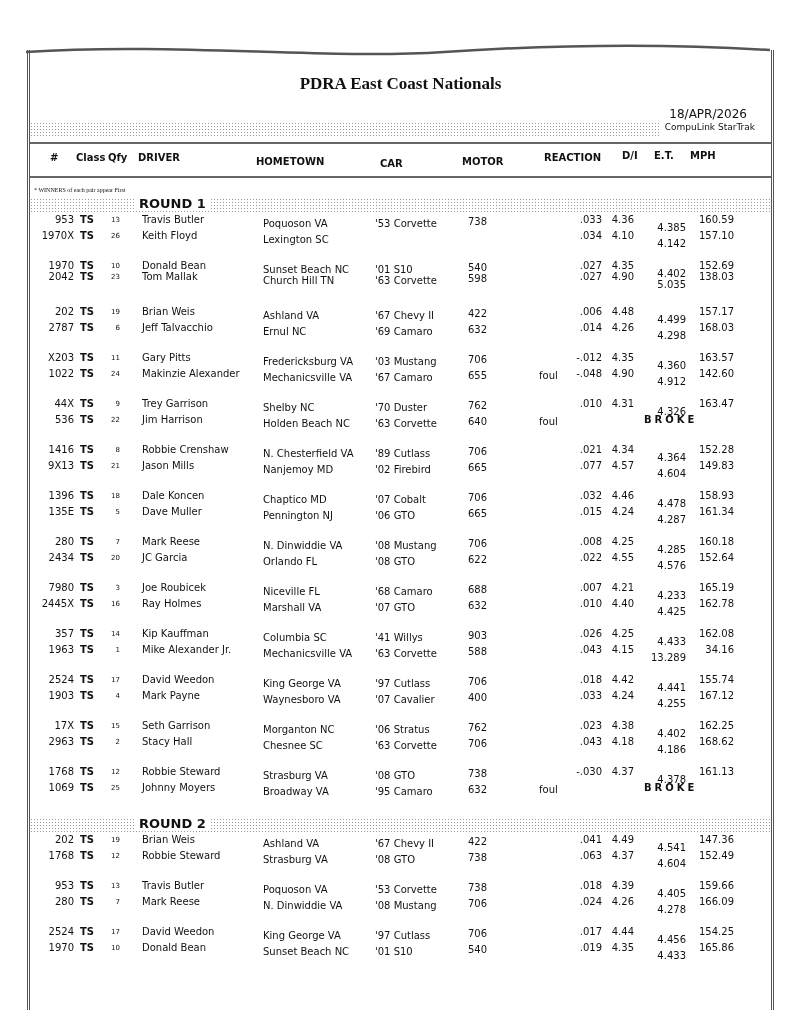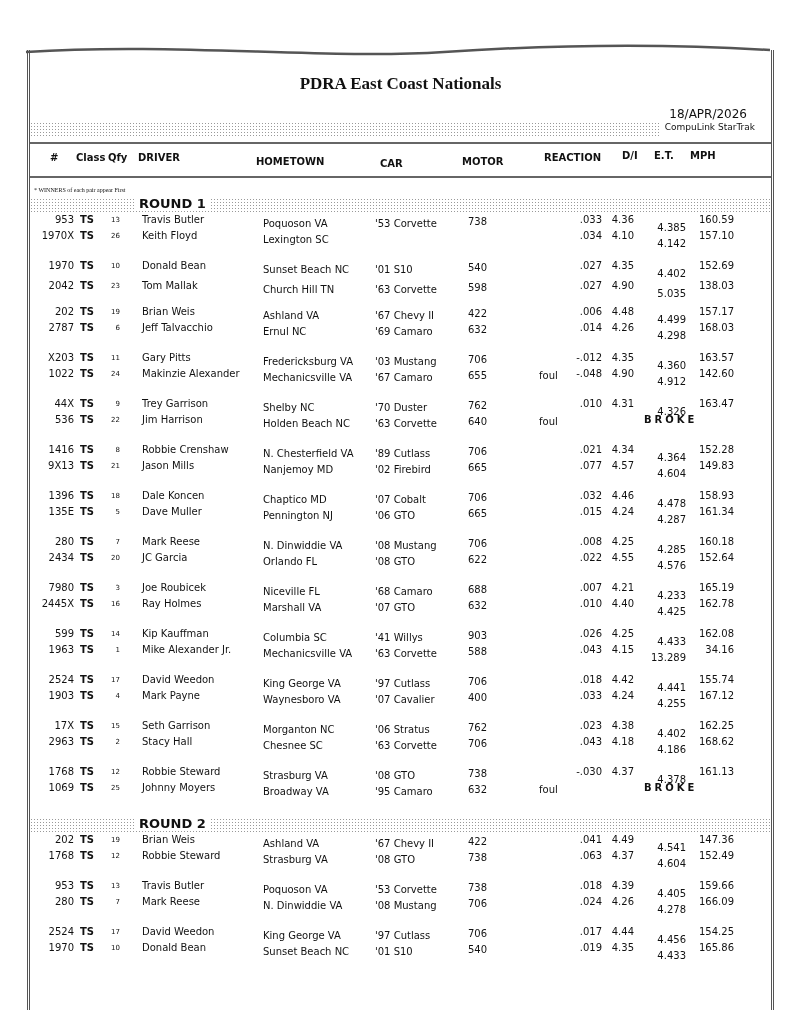--- a/index.html
+++ b/index.html
@@ -99,21 +99,21 @@
         <span class="c-qfy">10</span>
         <span class="c-drv">Donald Bean</span>
         <span class="c-home">Sunset Beach  NC</span>
         <span class="c-car">'01 S10</span>
         <span class="c-mot">540</span>
         <span class="c-rt">.027</span>
         <span class="c-di">4.35</span>
         <span class="c-et">4.402</span>
         <span class="c-mph">152.69</span>
       </div>
-      <div class="row" style="top: 230px;">
+      <div class="row" style="top: 221px;">
         <span class="c-num">2042</span>
         <span class="c-cls">TS</span>
         <span class="c-qfy">23</span>
         <span class="c-drv">Tom Mallak</span>
         <span class="c-home">Church Hill  TN</span>
         <span class="c-car">'63 Corvette</span>
         <span class="c-mot">598</span>
         <span class="c-rt">.027</span>
         <span class="c-di">4.90</span>
         <span class="c-et">5.035</span>
@@ -294,21 +294,21 @@
         <span class="c-drv">Ray Holmes</span>
         <span class="c-home">Marshall  VA</span>
         <span class="c-car">'07 GTO</span>
         <span class="c-mot">632</span>
         <span class="c-rt">.010</span>
         <span class="c-di">4.40</span>
         <span class="c-et">4.425</span>
         <span class="c-mph">162.78</span>
       </div>
       <div class="row" style="top: 578px;">
-        <span class="c-num">599</span>
+        <span class="c-num">357</span>
         <span class="c-cls">TS</span>
         <span class="c-qfy">14</span>
         <span class="c-drv">Kip Kauffman</span>
         <span class="c-home">Columbia  SC</span>
         <span class="c-car">'41 Willys</span>
         <span class="c-mot">903</span>
         <span class="c-rt">.026</span>
         <span class="c-di">4.25</span>
         <span class="c-et">4.433</span>
         <span class="c-mph">162.08</span>

